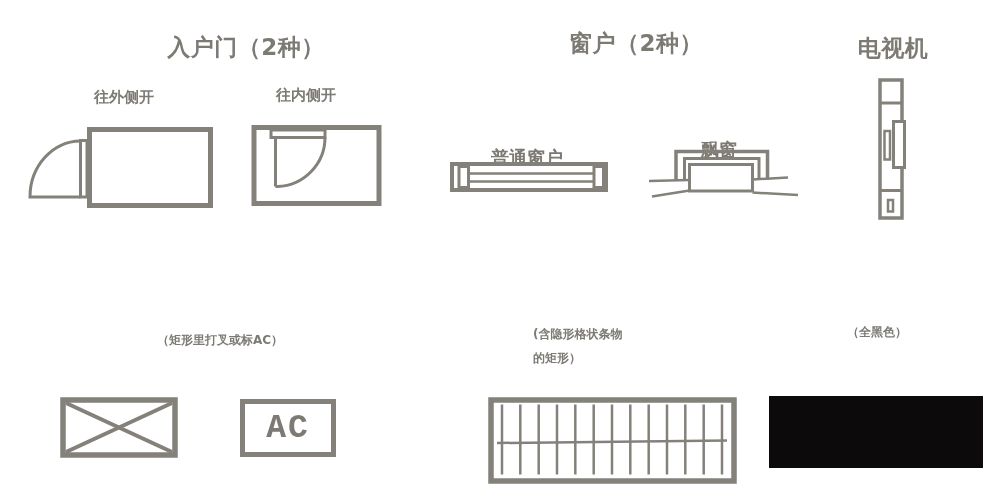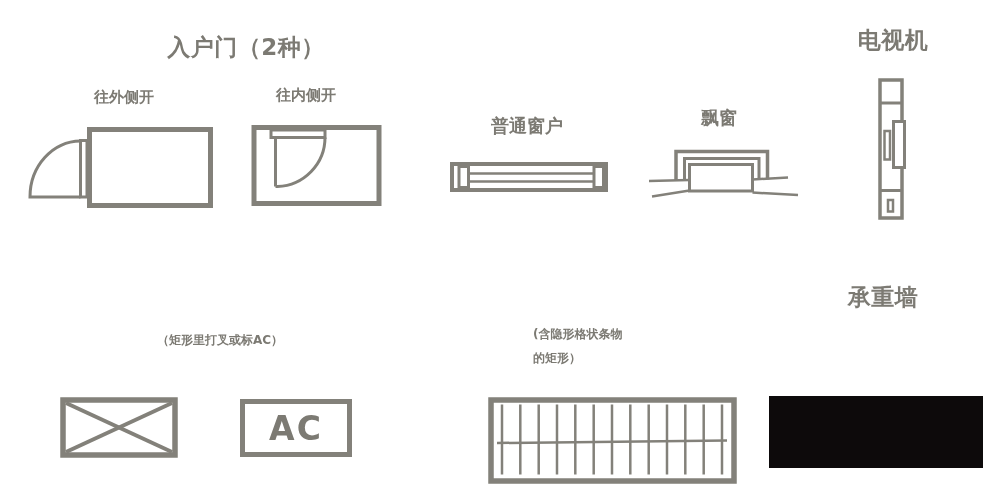--- a/index.html
+++ b/index.html
@@ -8,21 +8,21 @@
     font-family:"DejaVu Sans","Liberation Sans",sans-serif;
     color:var(--ink,#7c7a73);
   }
   .canvas {
     position:relative; width:1000px; height:498px;
     background:var(--paper,#ffffff); overflow:hidden;padding-left:16px;
   }
   .t { position:absolute; color:var(--ink,#7c7a73); text-align:center; white-space:nowrap; }
   .title { font-size:23px; font-weight:bold; letter-spacing:0.5px; }
   .sub   { font-size:15px; font-weight:bold; }
-  .sub2  { font-size:18px; font-weight:bold; }
+  .sub2  { font-size:18px; font-weight:bold;margin-top:32px; }
   .note  { font-size:12px; font-weight:bold; white-space:normal; }
   .sym   { position:absolute; color:var(--stroke,#83817a); }
   .sym * { vector-effect:none; }
   .acbox {
     position:absolute; border:5px solid var(--stroke,#83817a);
     display:flex; align-items:center; justify-content:center;
     background:#fff;
   }
   .acbox span {
     font-size:33px; font-weight:bold; letter-spacing:2px;
@@ -48,20 +48,21 @@
     <rect x="53.5" y="24.5" width="6.5" height="56.5" fill="#fff" stroke="currentColor" stroke-width="3"></rect>
   </svg>
 
   <svg class="sym" style="left:249px; top:122px;" width="137" height="88" viewBox="0 0 137 88">
     <rect x="5" y="5.5" width="125" height="76" fill="#fff" stroke="currentColor" stroke-width="5"></rect>
     <rect x="22" y="8" width="54" height="7.5" fill="#fff" stroke="currentColor" stroke-width="3"></rect>
     <path d="M 76 15.5 A 49.5 49 0 0 1 28.5 64.5 L 26.5 64.5" fill="none" stroke="currentColor" stroke-width="3"></path>
     <line x1="26.5" y1="15.5" x2="26.5" y2="64.5" stroke="currentColor" stroke-width="3"></line>
   </svg>
 
+  <div class="t title" style="left:516px; top:28px; width:240px;">窗户（2种）</div>
 
   <div class="t sub2" style="left:477px; top:114px; width:100px;">普通窗户</div>
 
   <div class="t sub2" style="left:679px; top:106px; width:80px;">飘窗</div>
 
   <svg class="sym" style="left:450px; top:162px;" width="158" height="30" viewBox="0 0 158 30">
     <rect x="2" y="2" width="154" height="26" fill="#fff" stroke="currentColor" stroke-width="4"></rect>
     <rect x="9" y="4.5" width="9.5" height="21" fill="#fff" stroke="currentColor" stroke-width="3"></rect>
     <rect x="144" y="4.5" width="9.5" height="21" fill="#fff" stroke="currentColor" stroke-width="3"></rect>
     <line x1="18" y1="11.5" x2="144" y2="11.5" stroke="currentColor" stroke-width="2.5"></line>
@@ -71,41 +72,41 @@
   <svg class="sym" style="left:638px; top:136px;" width="176" height="68" viewBox="0 0 176 68">
     <polyline points="38,45 38,15.5 129.5,15.5 129.5,43.5" fill="none" stroke="currentColor" stroke-width="3.5"></polyline>
     <polyline points="46.5,44 46.5,22.5 121,22.5 121,43" fill="none" stroke="currentColor" stroke-width="3"></polyline>
     <line x1="11" y1="45" x2="51.5" y2="44" stroke="currentColor" stroke-width="2.5"></line>
     <line x1="14" y1="60.5" x2="51.5" y2="54.5" stroke="currentColor" stroke-width="2.5"></line>
     <line x1="114.5" y1="43.5" x2="150" y2="41.5" stroke="currentColor" stroke-width="2.5"></line>
     <line x1="114.5" y1="56.5" x2="160" y2="59" stroke="currentColor" stroke-width="2.5"></line>
     <rect x="51.5" y="28.5" width="63" height="26.5" fill="#fff" stroke="currentColor" stroke-width="3"></rect>
   </svg>
 
-  <div class="t title" style="left:833px; top:25px; width:120px;">电视机</div>
+  <div class="t title" style="left:833px; top:33px; width:120px;">电视机</div>
 
   <svg class="sym" style="left:876px; top:76px;" width="32" height="146" viewBox="0 0 32 146">
     <rect x="4" y="4" width="22" height="138" fill="#fff" stroke="currentColor" stroke-width="3.5"></rect>
     <line x1="4" y1="27" x2="26" y2="27" stroke="currentColor" stroke-width="3"></line>
     <line x1="4" y1="114.5" x2="26" y2="114.5" stroke="currentColor" stroke-width="3"></line>
     <rect x="17.5" y="45.5" width="11" height="46" fill="#fff" stroke="currentColor" stroke-width="3"></rect>
     <rect x="8.5" y="55" width="5.5" height="28.5" fill="none" stroke="currentColor" stroke-width="2.5"></rect>
     <rect x="12" y="124" width="5" height="11.5" fill="none" stroke="currentColor" stroke-width="2.5"></rect>
   </svg>
 
 
   <div class="t note" style="left:110px; top:332px; width:220px;">（矩形里打叉或标AC）</div>
 
   <svg class="sym" style="left:60px; top:397px;" width="118" height="61" viewBox="0 0 118 61">
     <rect x="3" y="3" width="112" height="55" fill="#fff" stroke="currentColor" stroke-width="5.5"></rect>
     <line x1="6" y1="6" x2="112" y2="55" stroke="currentColor" stroke-width="4"></line>
     <line x1="112" y1="6" x2="6" y2="55" stroke="currentColor" stroke-width="4"></line>
   </svg>
 
-  <div class="acbox" style="left:240px; top:399px; width:112px; height:58px;">
+  <div class="acbox" style="left:240px; top:399px; width:96px; height:58px;font-family:Liberation Mono, monospace;">
     <span>AC</span>
   </div>
 
 
   <div class="t note note-left" style="left:533px; top:322px; width:180px;">
     <span>(含隐形格状条物</span><br>
     <span>的矩形）</span>
   </div>
 
   <svg class="sym" style="left:488px; top:397px;" width="250" height="88" viewBox="0 0 250 88">
@@ -121,18 +122,18 @@
       <line x1="142.3" y1="7.5" x2="142.3" y2="77.5"></line>
       <line x1="160.7" y1="7.5" x2="160.7" y2="77.5"></line>
       <line x1="179" y1="7.5" x2="179" y2="77.5"></line>
       <line x1="197.3" y1="7.5" x2="197.3" y2="77.5"></line>
       <line x1="215.7" y1="7.5" x2="215.7" y2="77.5"></line>
       <line x1="234" y1="7.5" x2="234" y2="77.5"></line>
     </g>
     <line x1="9" y1="46" x2="239" y2="43.5" stroke="currentColor" stroke-width="2.5"></line>
   </svg>
 
-  <div class="t title" style="left:823px; top:282px; width:120px;">承重墙</div>
 
+  <div class="t note" style="left:817px; top:324px; width:120px;">（全黑色）</div>
 
   <div class="wallblock" style="left:769px; top:396px; width:214px; height:72px;"></div>
 
 </div>
 
 </body></html>

